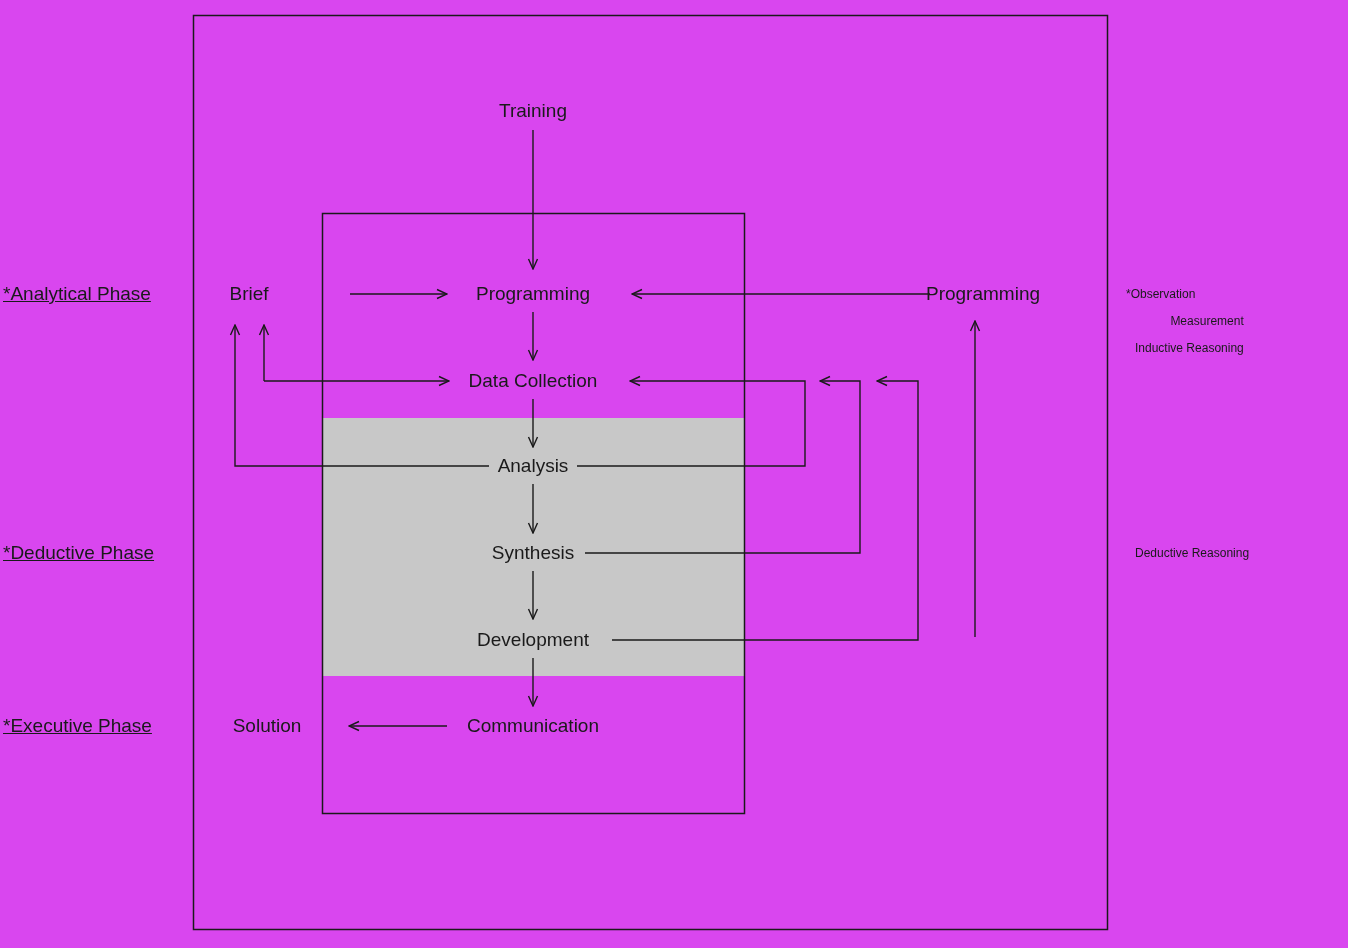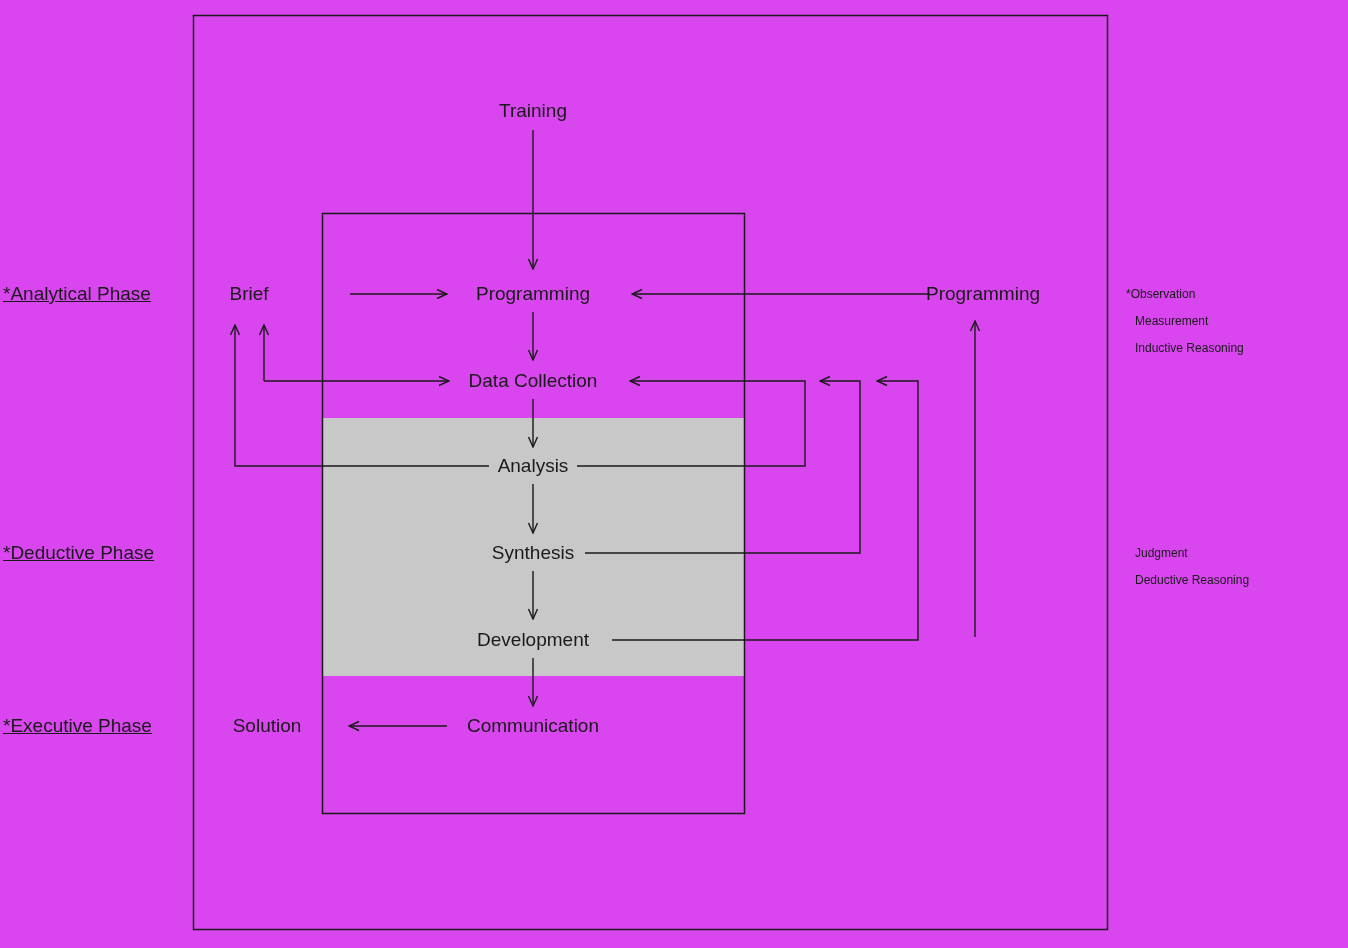--- a/index.html
+++ b/index.html
@@ -37,20 +37,21 @@
   }
   .anno {
     position: absolute;
     font-size: 12px;
     line-height: 27px;
     white-space: nowrap;
     color: #1a1a1a;
   }
   .anno .cont {
     padding-left: 9px;
+    text-align: right;
   }
 </style>
 </head>
 <body>
 
 <div class="canvas">
 
   <svg width="1348" height="948" viewBox="0 0 1348 948">
     <defs>
       <marker id="arrow" viewBox="0 0 13 13" refX="12" refY="6" markerWidth="13" markerHeight="13" markerUnits="userSpaceOnUse" orient="auto">
@@ -101,17 +102,16 @@
   <div class="label vcenter" style="left:3px; top:294px">*Analytical Phase</div>
   <div class="label vcenter" style="left:3px; top:553px">*Deductive Phase</div>
   <div class="label vcenter" style="left:3px; top:726px">*Executive Phase</div>
 
   <div class="anno" style="left:1126px; top:281px">
     <div>*Observation</div>
     <div class="cont">Measurement</div>
     <div class="cont">Inductive Reasoning</div>
   </div>
   <div class="anno" style="left:1126px; top:540px">
-    <div class="cont">Judgment</div>
     <div class="cont">Deductive Reasoning</div>
   </div>
 
 </div>
 
 </body></html>

